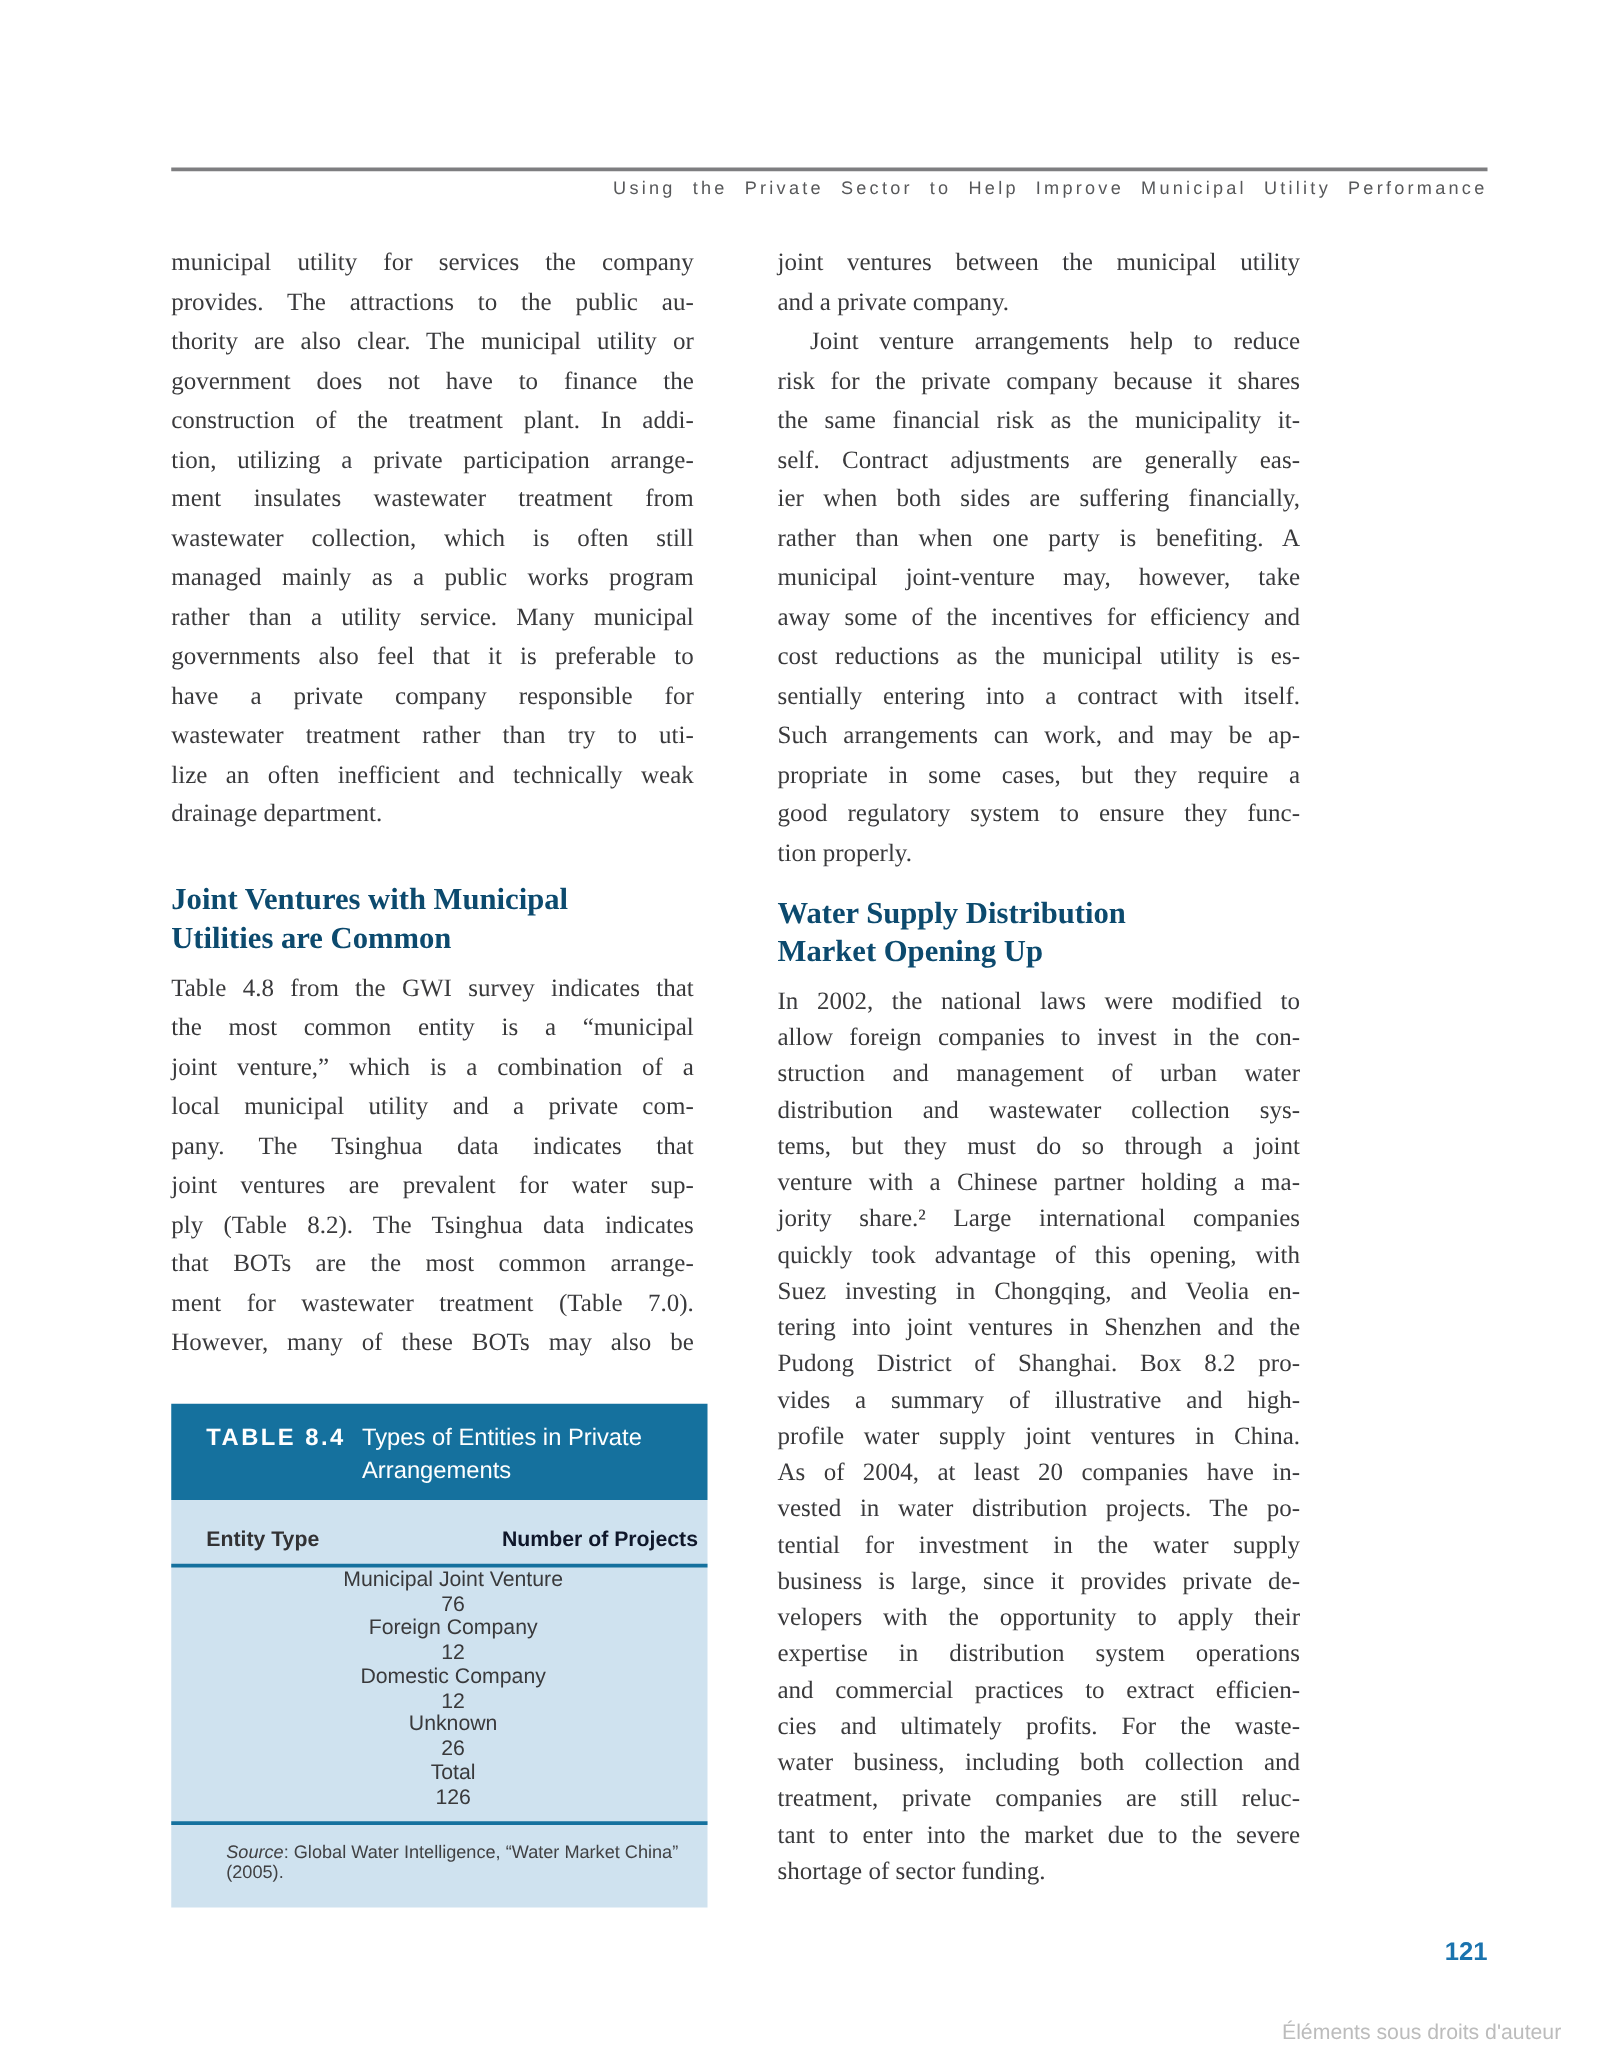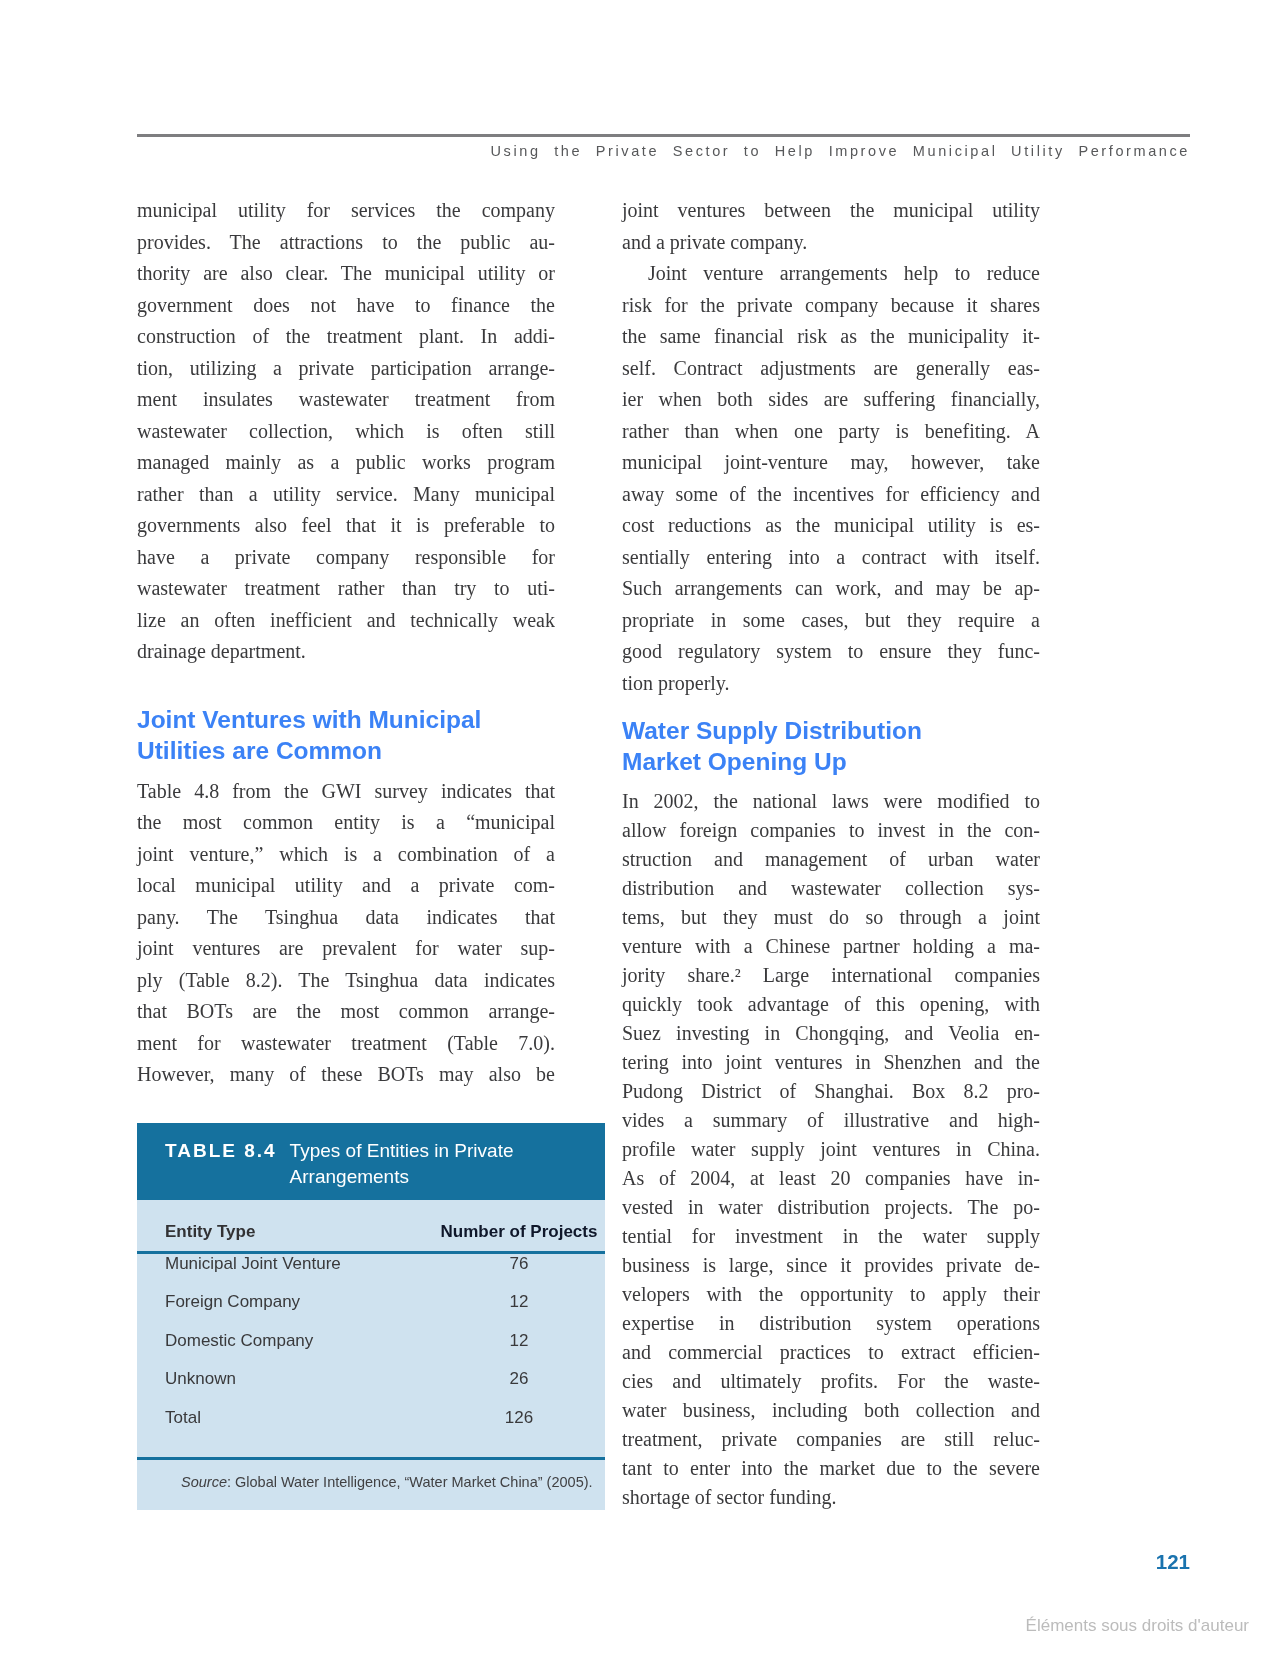--- a/index.html
+++ b/index.html
@@ -16,38 +16,38 @@
   .col{position:absolute;top:195px;width:418px;}
   .col-left{left:137px;}
   .col-right{left:622px;}
 
   .para{font-size:20px;line-height:31.5px;}
   .para .line{text-align:justify;text-align-last:justify;white-space:nowrap;}
   .para.flush .line:last-child{text-align-last:left;}
   .para .line.indent{text-indent:1.3em;}
   .para.tight{line-height:29px;}
 
-  .heading{font-family:Liberation Sans, sans-serif;font-weight:bold;font-size:24.5px;
-        line-height:31px;color:#3b82f6;}
+  .heading{font-family:Liberation Serif, serif;font-weight:bold;font-size:24.5px;
+        line-height:31px;color:#0c4a6e;}
   .heading .line{text-align:left;}
   .h-left{margin-top:36px;}
   .h-right{margin-top:16px;}
   .after-heading{margin-top:10px;}
 
   
-  .tbl{margin-top:32px;width:468px;font-family:"Liberation Sans", sans-serif;}
+  .tbl{margin-top:32px;width:429px;font-family:"Liberation Sans", sans-serif;}
   .tbl-head{background:#15719e;color:#ffffff;padding:15px 10px 10px 28px;display:flex;}
   .tbl-label{font-weight:bold;font-size:19px;letter-spacing:2px;line-height:26px;
         margin-right:13px;white-space:nowrap;}
   .tbl-title .line{font-size:19px;line-height:26px;text-align:left;}
   .tbl-body{background:#cfe2ef;padding:0;}
   .tbl-colhead{display:flex;padding:22px 6px 9px 28px;border-bottom:3px solid #15719e;}
   .tbl-colhead .c1{flex:1;font-weight:bold;font-size:17px;color:#323234;text-align:left;}
   .tbl-colhead .c2{width:160px;font-weight:bold;font-size:17px;color:#0f172a;text-align:center;}
-  .tbl-row{display:flex;height:38.5px;padding:0 6px 0 28px;}
+  .tbl-row{display:flex;align-items:center;height:38.5px;padding:0 6px 0 28px;flex-direction:column;}
   .tbl-row:first-of-type{margin-top:10px;}
   .tbl-row .c1{flex:1;font-size:17px;color:#39393b;text-align:left;}
   .tbl-row .c2{width:160px;font-size:17px;color:#39393b;text-align:center;}
   .tbl-src{border-top:3px solid #15719e;margin-top:11px;padding:14px 6px 20px 44px;
         font-size:14.5px;color:#414143;}
   .tbl-src .src-word{font-style:italic;}
 
   
   .page-number{position:absolute;right:90px;top:1550px;font-family:"Liberation Sans", sans-serif;
         font-weight:bold;font-size:20.5px;color:#1a73ae;}

